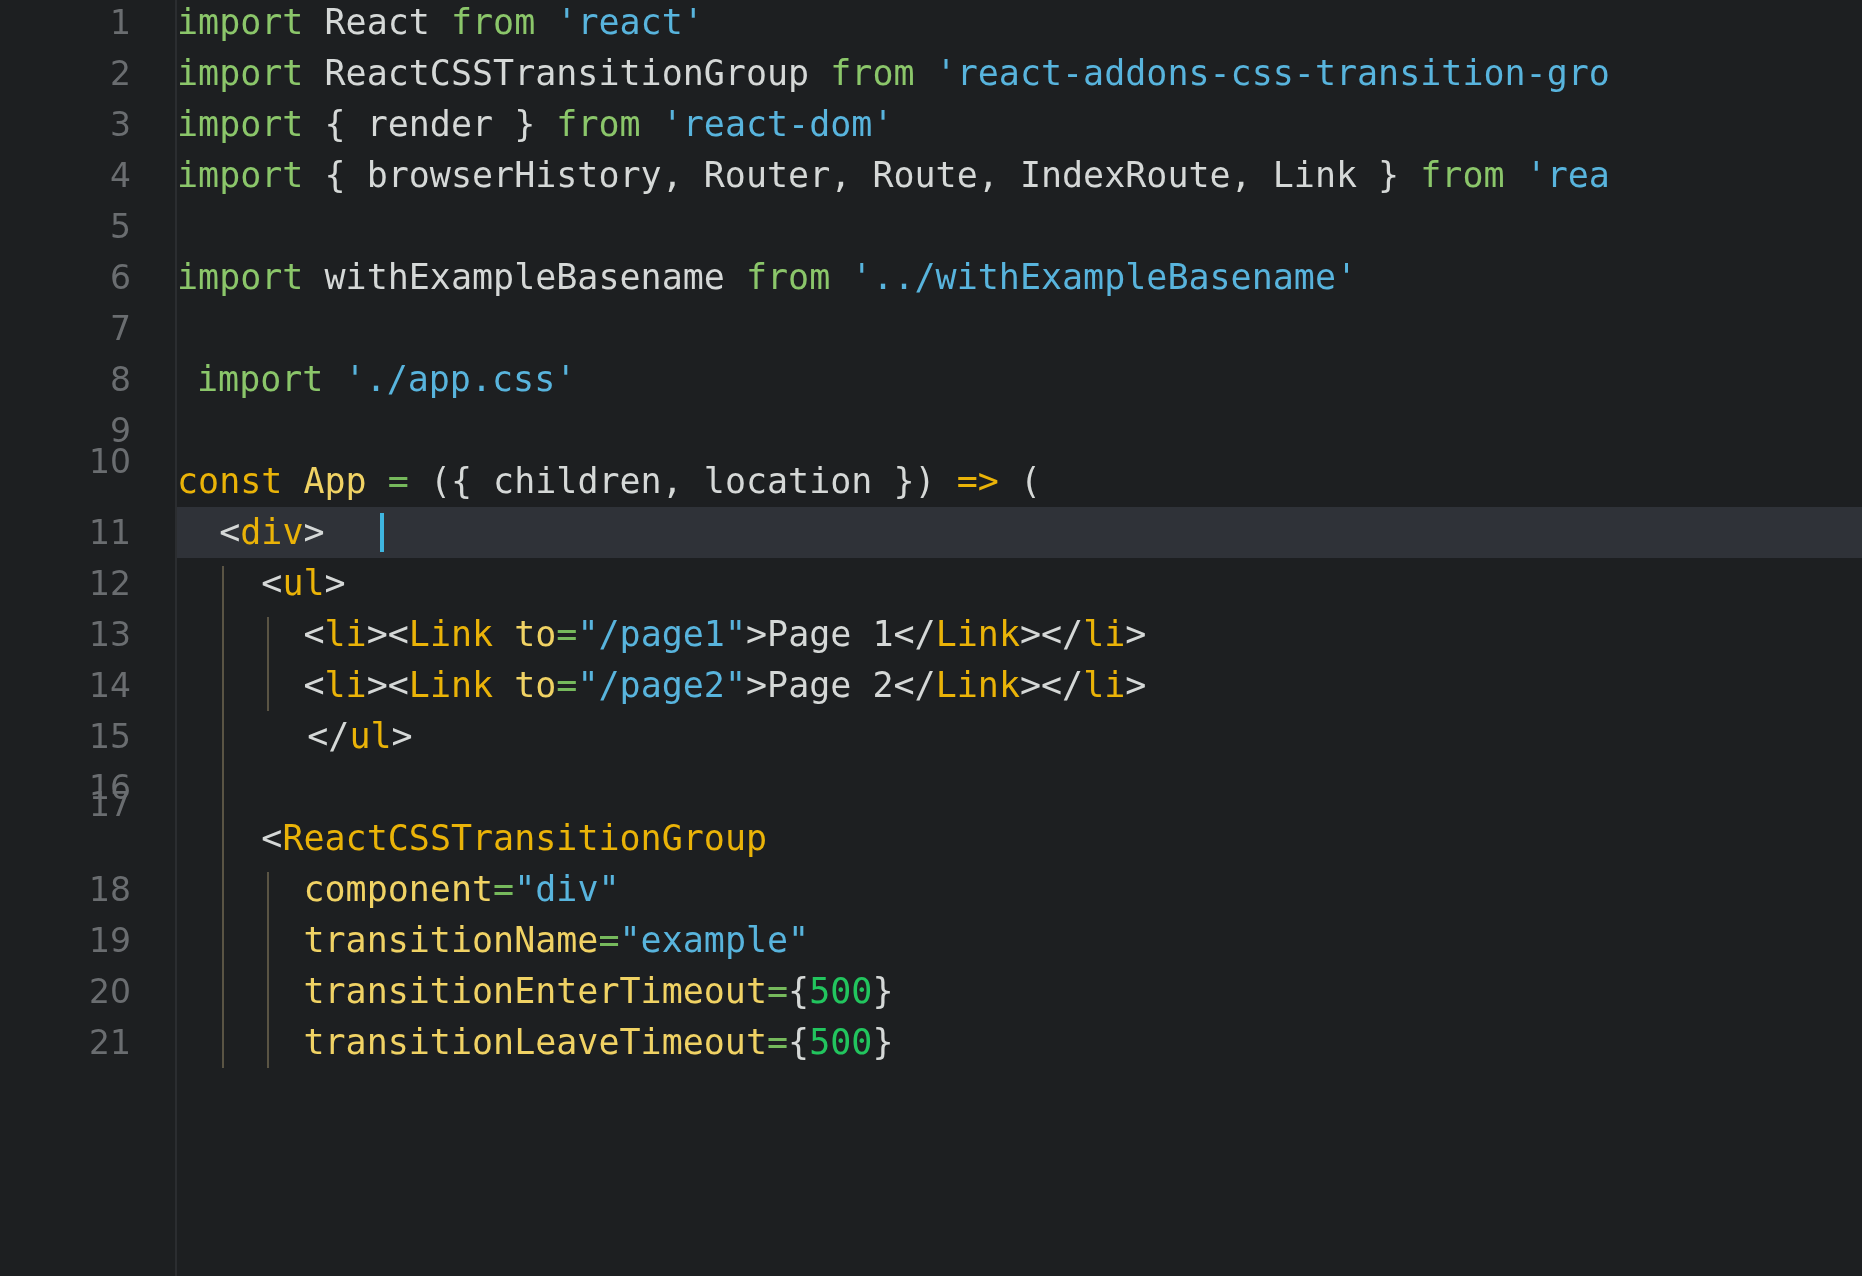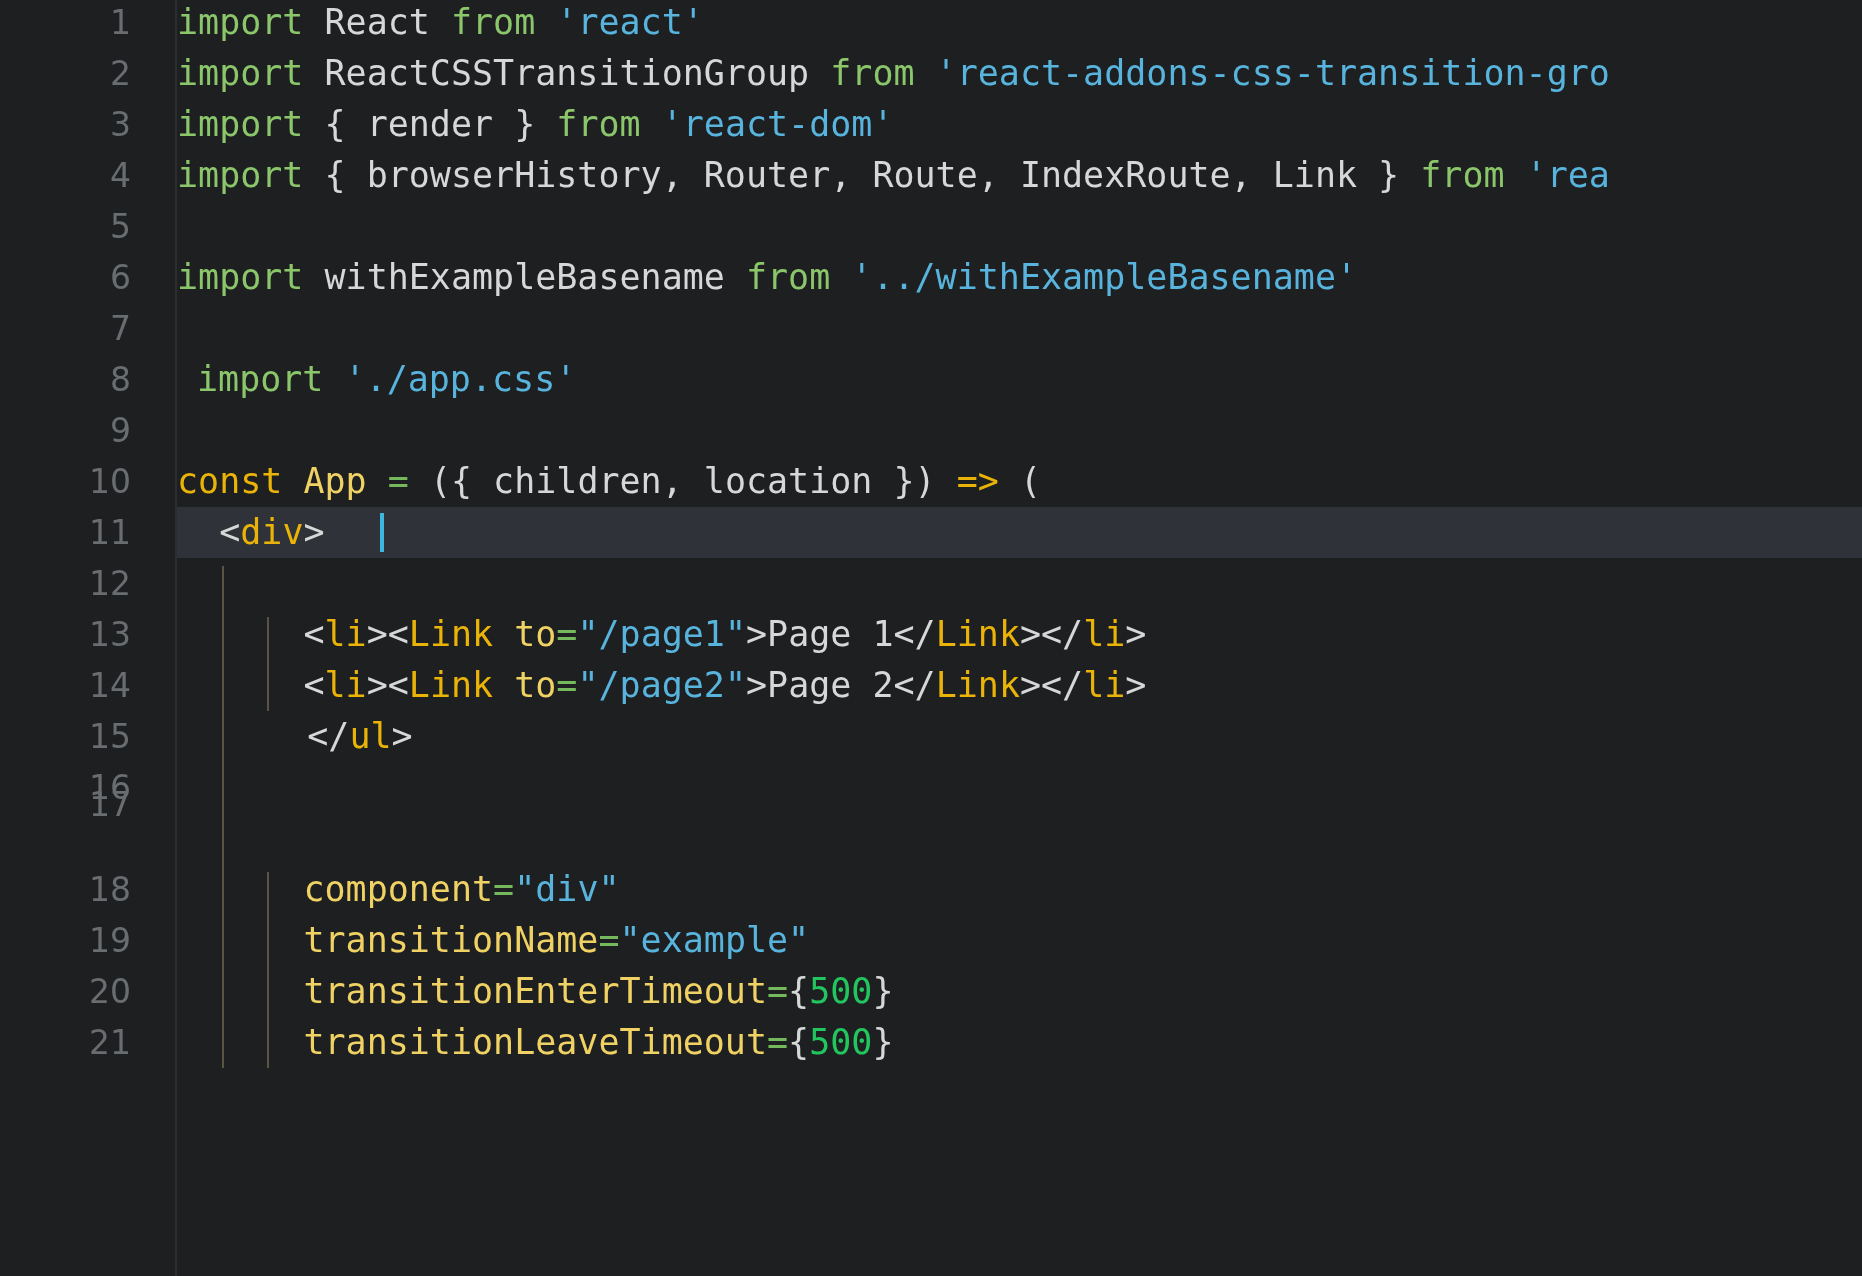--- a/index.html
+++ b/index.html
@@ -103,21 +103,21 @@
   <div class="gutter" id="gutter">
       <div class="gutter-num" style="top: -3px;">1</div>
       <div class="gutter-num" style="top: 48px;">2</div>
       <div class="gutter-num" style="top: 99px;">3</div>
       <div class="gutter-num" style="top: 150px;">4</div>
       <div class="gutter-num" style="top: 201px;">5</div>
       <div class="gutter-num" style="top: 252px;">6</div>
       <div class="gutter-num" style="top: 303px;">7</div>
       <div class="gutter-num" style="top: 354px;">8</div>
       <div class="gutter-num" style="top: 405px;">9</div>
-      <div class="gutter-num" style="top: 456px;">10</div>
+      <div class="gutter-num" style="top: 436px;">10</div>
       <div class="gutter-num" style="top: 507px;">11</div>
       <div class="gutter-num" style="top: 558px;">12</div>
       <div class="gutter-num" style="top: 609px;">13</div>
       <div class="gutter-num" style="top: 660px;">14</div>
       <div class="gutter-num" style="top: 711px;">15</div>
       <div class="gutter-num" style="top: 762px;">16</div>
       <div class="gutter-num" style="top: 779px;">17</div>
       <div class="gutter-num" style="top: 864px;">18</div>
       <div class="gutter-num" style="top: 915px;">19</div>
       <div class="gutter-num" style="top: 966px;">20</div>
@@ -129,24 +129,26 @@
       <div class="line" style="top: 48px;"><span class="txt"><span class="t-kw">import</span><span class="t-plain"> ReactCSSTransitionGroup </span><span class="t-kw">from</span><span class="t-plain"> </span><span class="t-str">'react-addons-css-transition-gro</span></span></div>
       <div class="line" style="top: 99px;"><span class="txt"><span class="t-kw">import</span><span class="t-plain"> { render } </span><span class="t-kw">from</span><span class="t-plain"> </span><span class="t-str">'react-dom'</span></span></div>
       <div class="line" style="top: 150px;"><span class="txt"><span class="t-kw">import</span><span class="t-plain"> { browserHistory, Router, Route, IndexRoute, Link } </span><span class="t-kw">from</span><span class="t-plain"> </span><span class="t-str">'rea</span></span></div>
       <div class="line" style="top: 201px;"><span class="txt"></span></div>
       <div class="line" style="top: 252px;"><span class="txt"><span class="t-kw">import</span><span class="t-plain"> withExampleBasename </span><span class="t-kw">from</span><span class="t-plain"> </span><span class="t-str">'../withExampleBasename'</span></span></div>
       <div class="line" style="top: 303px;"><span class="txt"></span></div>
       <div class="line" style="top: 354px; margin-left: 20px;"><span class="txt"><span class="t-kw">import</span><span class="t-plain"> </span><span class="t-str">'./app.css'</span></span></div>
       <div class="line" style="top: 405px;"><span class="txt"></span></div>
       <div class="line" style="top: 456px;"><span class="txt"><span class="t-const">const</span><span class="t-plain"> </span><span class="t-var">App</span><span class="t-plain"> </span><span class="t-op">=</span><span class="t-plain"> ({ children, location }) </span><span class="t-const">=&gt;</span><span class="t-plain"> (</span></span></div>
       <div class="line active" style="top: 507px;"><span class="txt"><span class="t-plain">  </span><span class="t-plain">&lt;</span><span class="t-const">div</span><span class="t-plain">&gt;</span></span></div>
+      <div class="line" style="top: 558px;"><span class="txt"><span class="t-plain">    </span><span class="t-plain">&lt;</span><span class="t-const">ul</span><span class="t-plain">&gt;</span></span></div>
       <div class="line" style="top: 609px;"><span class="txt"><span class="t-plain">      </span><span class="t-plain">&lt;</span><span class="t-const">li</span><span class="t-plain">&gt;</span><span class="t-plain">&lt;</span><span class="t-const">Link</span><span class="t-plain"> </span><span class="t-var">to</span><span class="t-op">=</span><span class="t-str">"/page1"</span><span class="t-plain">&gt;Page 1&lt;/</span><span class="t-const">Link</span><span class="t-plain">&gt;&lt;/</span><span class="t-const">li</span><span class="t-plain">&gt;</span></span></div>
       <div class="line" style="top: 660px;"><span class="txt"><span class="t-plain">      </span><span class="t-plain">&lt;</span><span class="t-const">li</span><span class="t-plain">&gt;</span><span class="t-plain">&lt;</span><span class="t-const">Link</span><span class="t-plain"> </span><span class="t-var">to</span><span class="t-op">=</span><span class="t-str">"/page2"</span><span class="t-plain">&gt;Page 2&lt;/</span><span class="t-const">Link</span><span class="t-plain">&gt;&lt;/</span><span class="t-const">li</span><span class="t-plain">&gt;</span></span></div>
       <div class="line" style="top: 711px; padding-left: 46px;"><span class="txt"><span class="t-plain">    </span><span class="t-plain">&lt;/</span><span class="t-const">ul</span><span class="t-plain">&gt;</span></span></div>
       <div class="line" style="top: 762px;"><span class="txt"></span></div>
+      <div class="line" style="top: 813px;"><span class="txt"><span class="t-plain">    </span><span class="t-plain">&lt;</span><span class="t-const">ReactCSSTransitionGroup</span></span></div>
       <div class="line" style="top: 864px;"><span class="txt"><span class="t-plain">      </span><span class="t-var">component</span><span class="t-op">=</span><span class="t-str">"div"</span></span></div>
       <div class="line" style="top: 915px;"><span class="txt"><span class="t-plain">      </span><span class="t-var">transitionName</span><span class="t-op">=</span><span class="t-str">"example"</span></span></div>
       <div class="line" style="top: 966px;"><span class="txt"><span class="t-plain">      </span><span class="t-var">transitionEnterTimeout</span><span class="t-op">=</span><span class="t-plain">{</span><span class="t-num">500</span><span class="t-plain">}</span></span></div>
       <div class="line" style="top: 1017px;"><span class="txt"><span class="t-plain">      </span><span class="t-var">transitionLeaveTimeout</span><span class="t-op">=</span><span class="t-plain">{</span><span class="t-num">500</span><span class="t-plain">}</span></span></div>
       <div class="indent-guide" style="left: 45.1px; top: 566px; height: 502px;"></div>
       <div class="indent-guide" style="left: 90.2px; top: 617px; height: 94px;"></div>
       <div class="indent-guide" style="left: 90.2px; top: 872px; height: 196px;"></div>
       <div class="cursor" style="left: 202.95px; top: 513px; height: 39px;"></div>
     </div>
 

